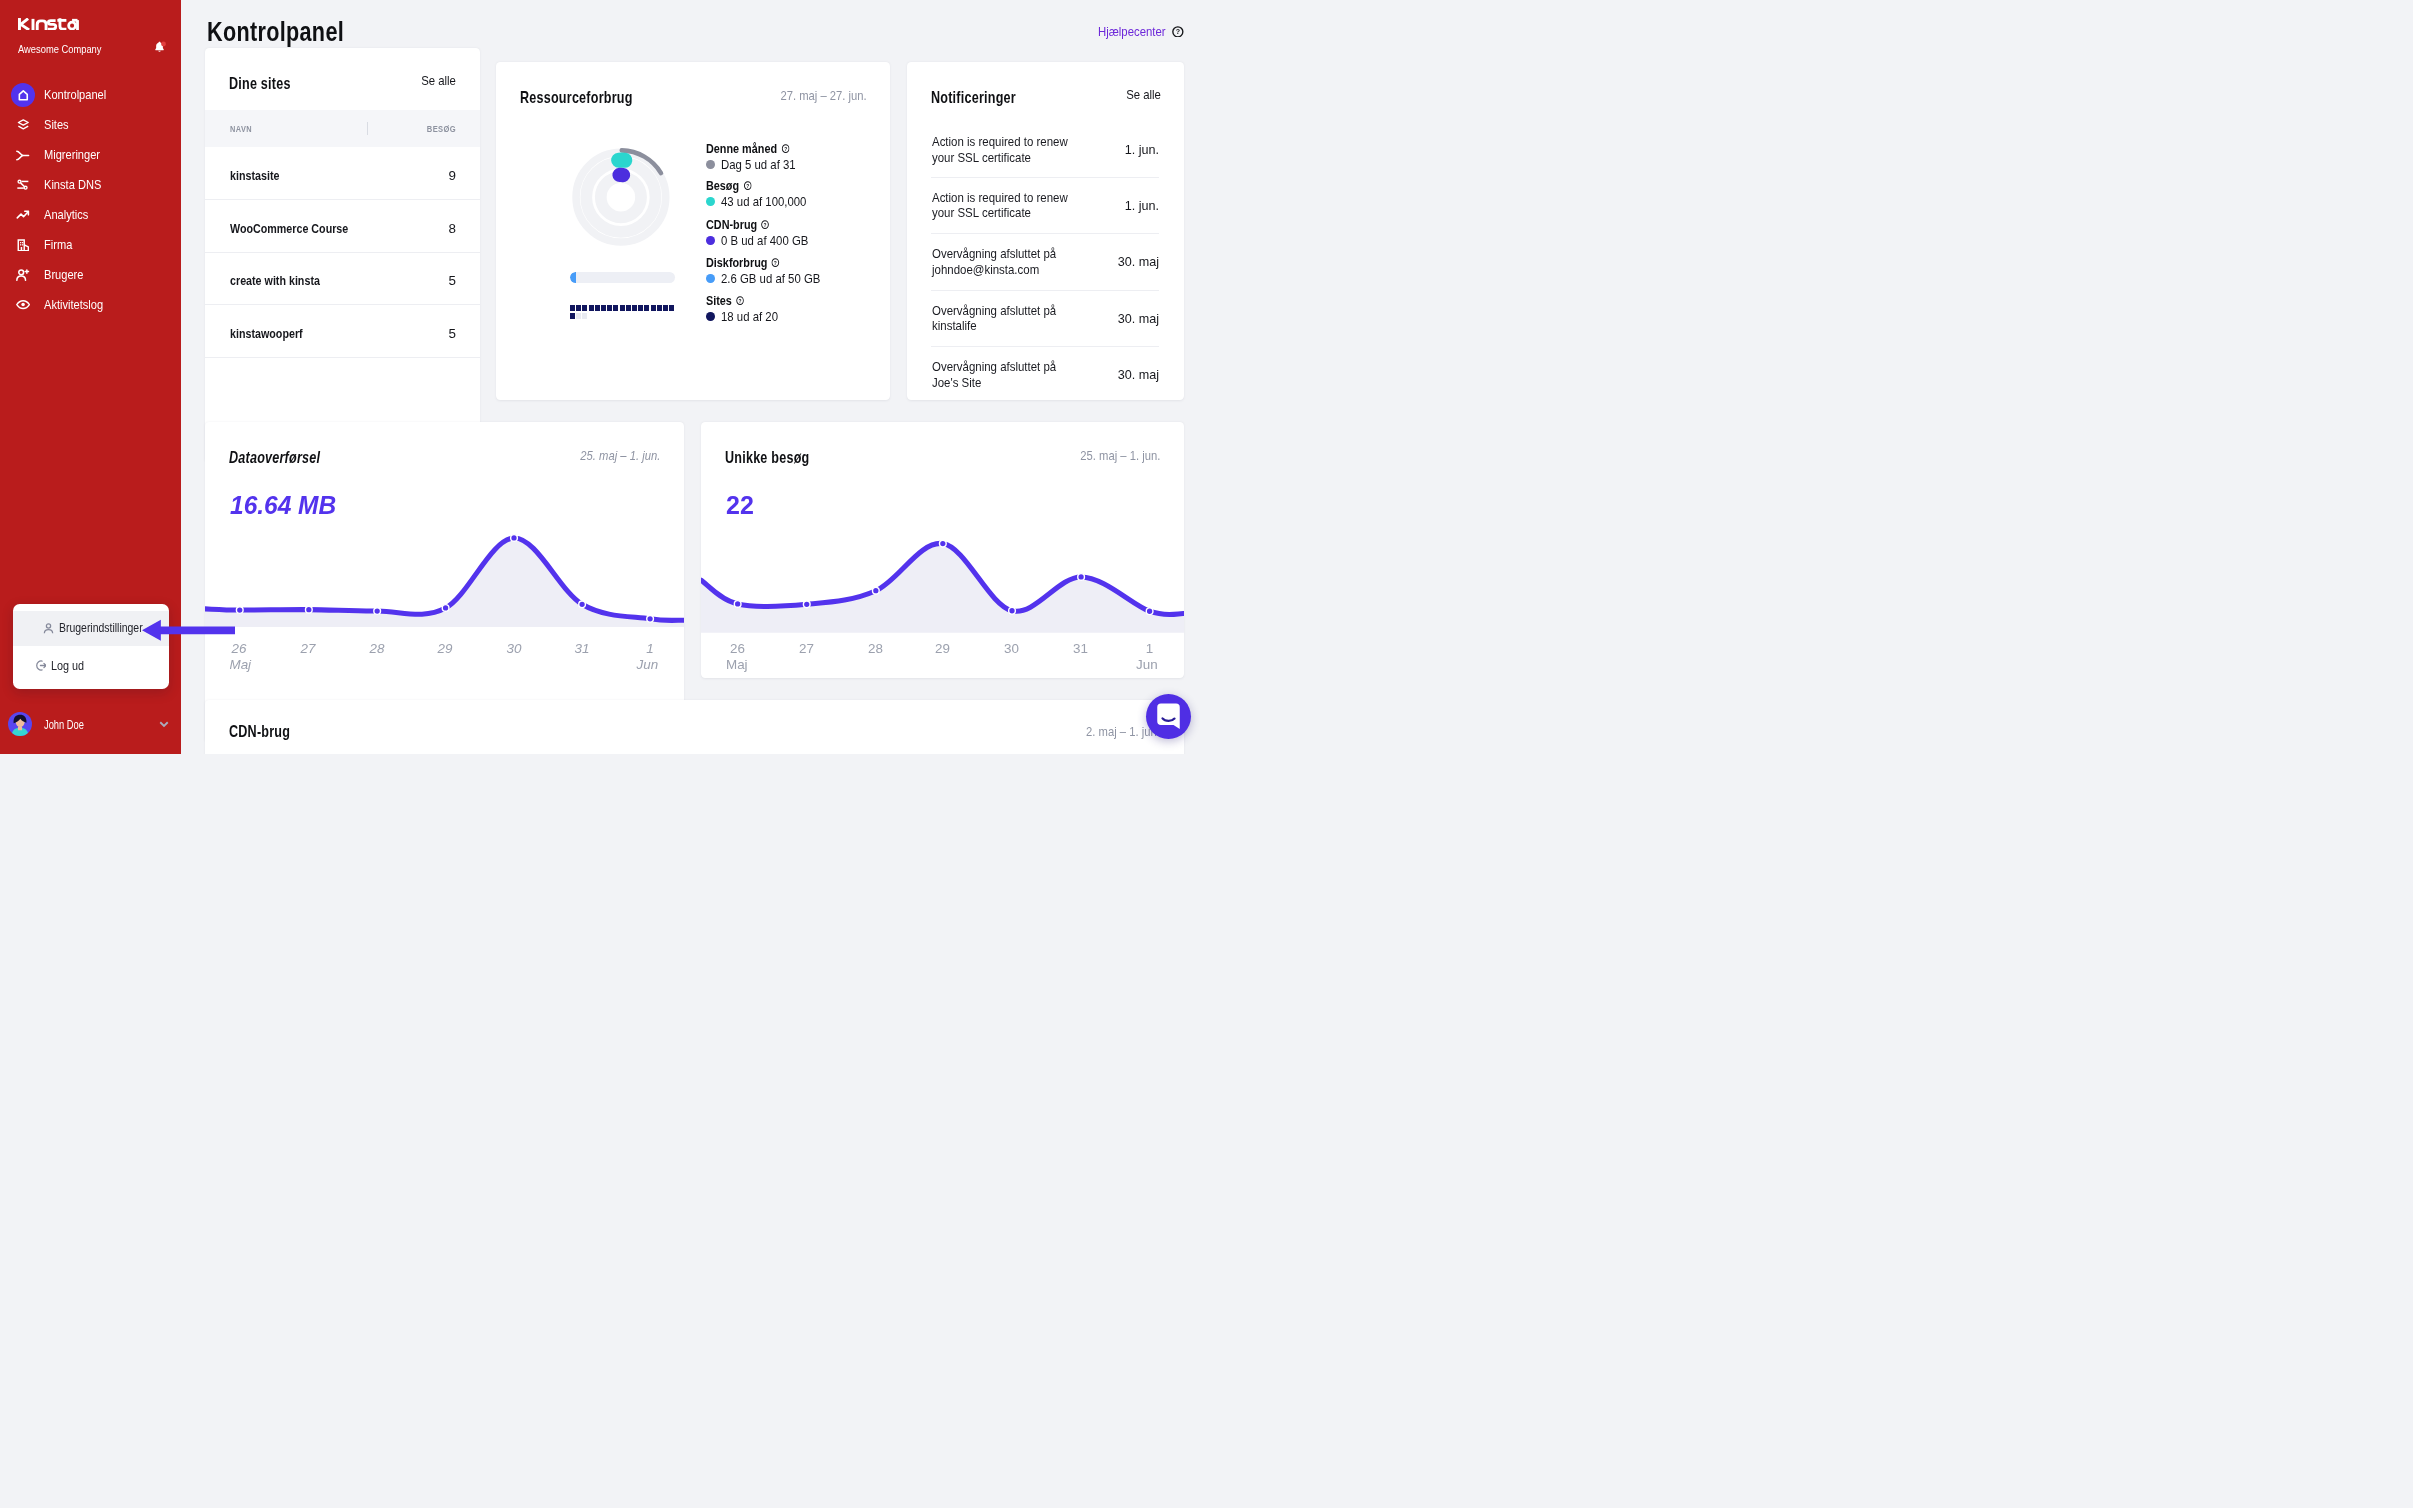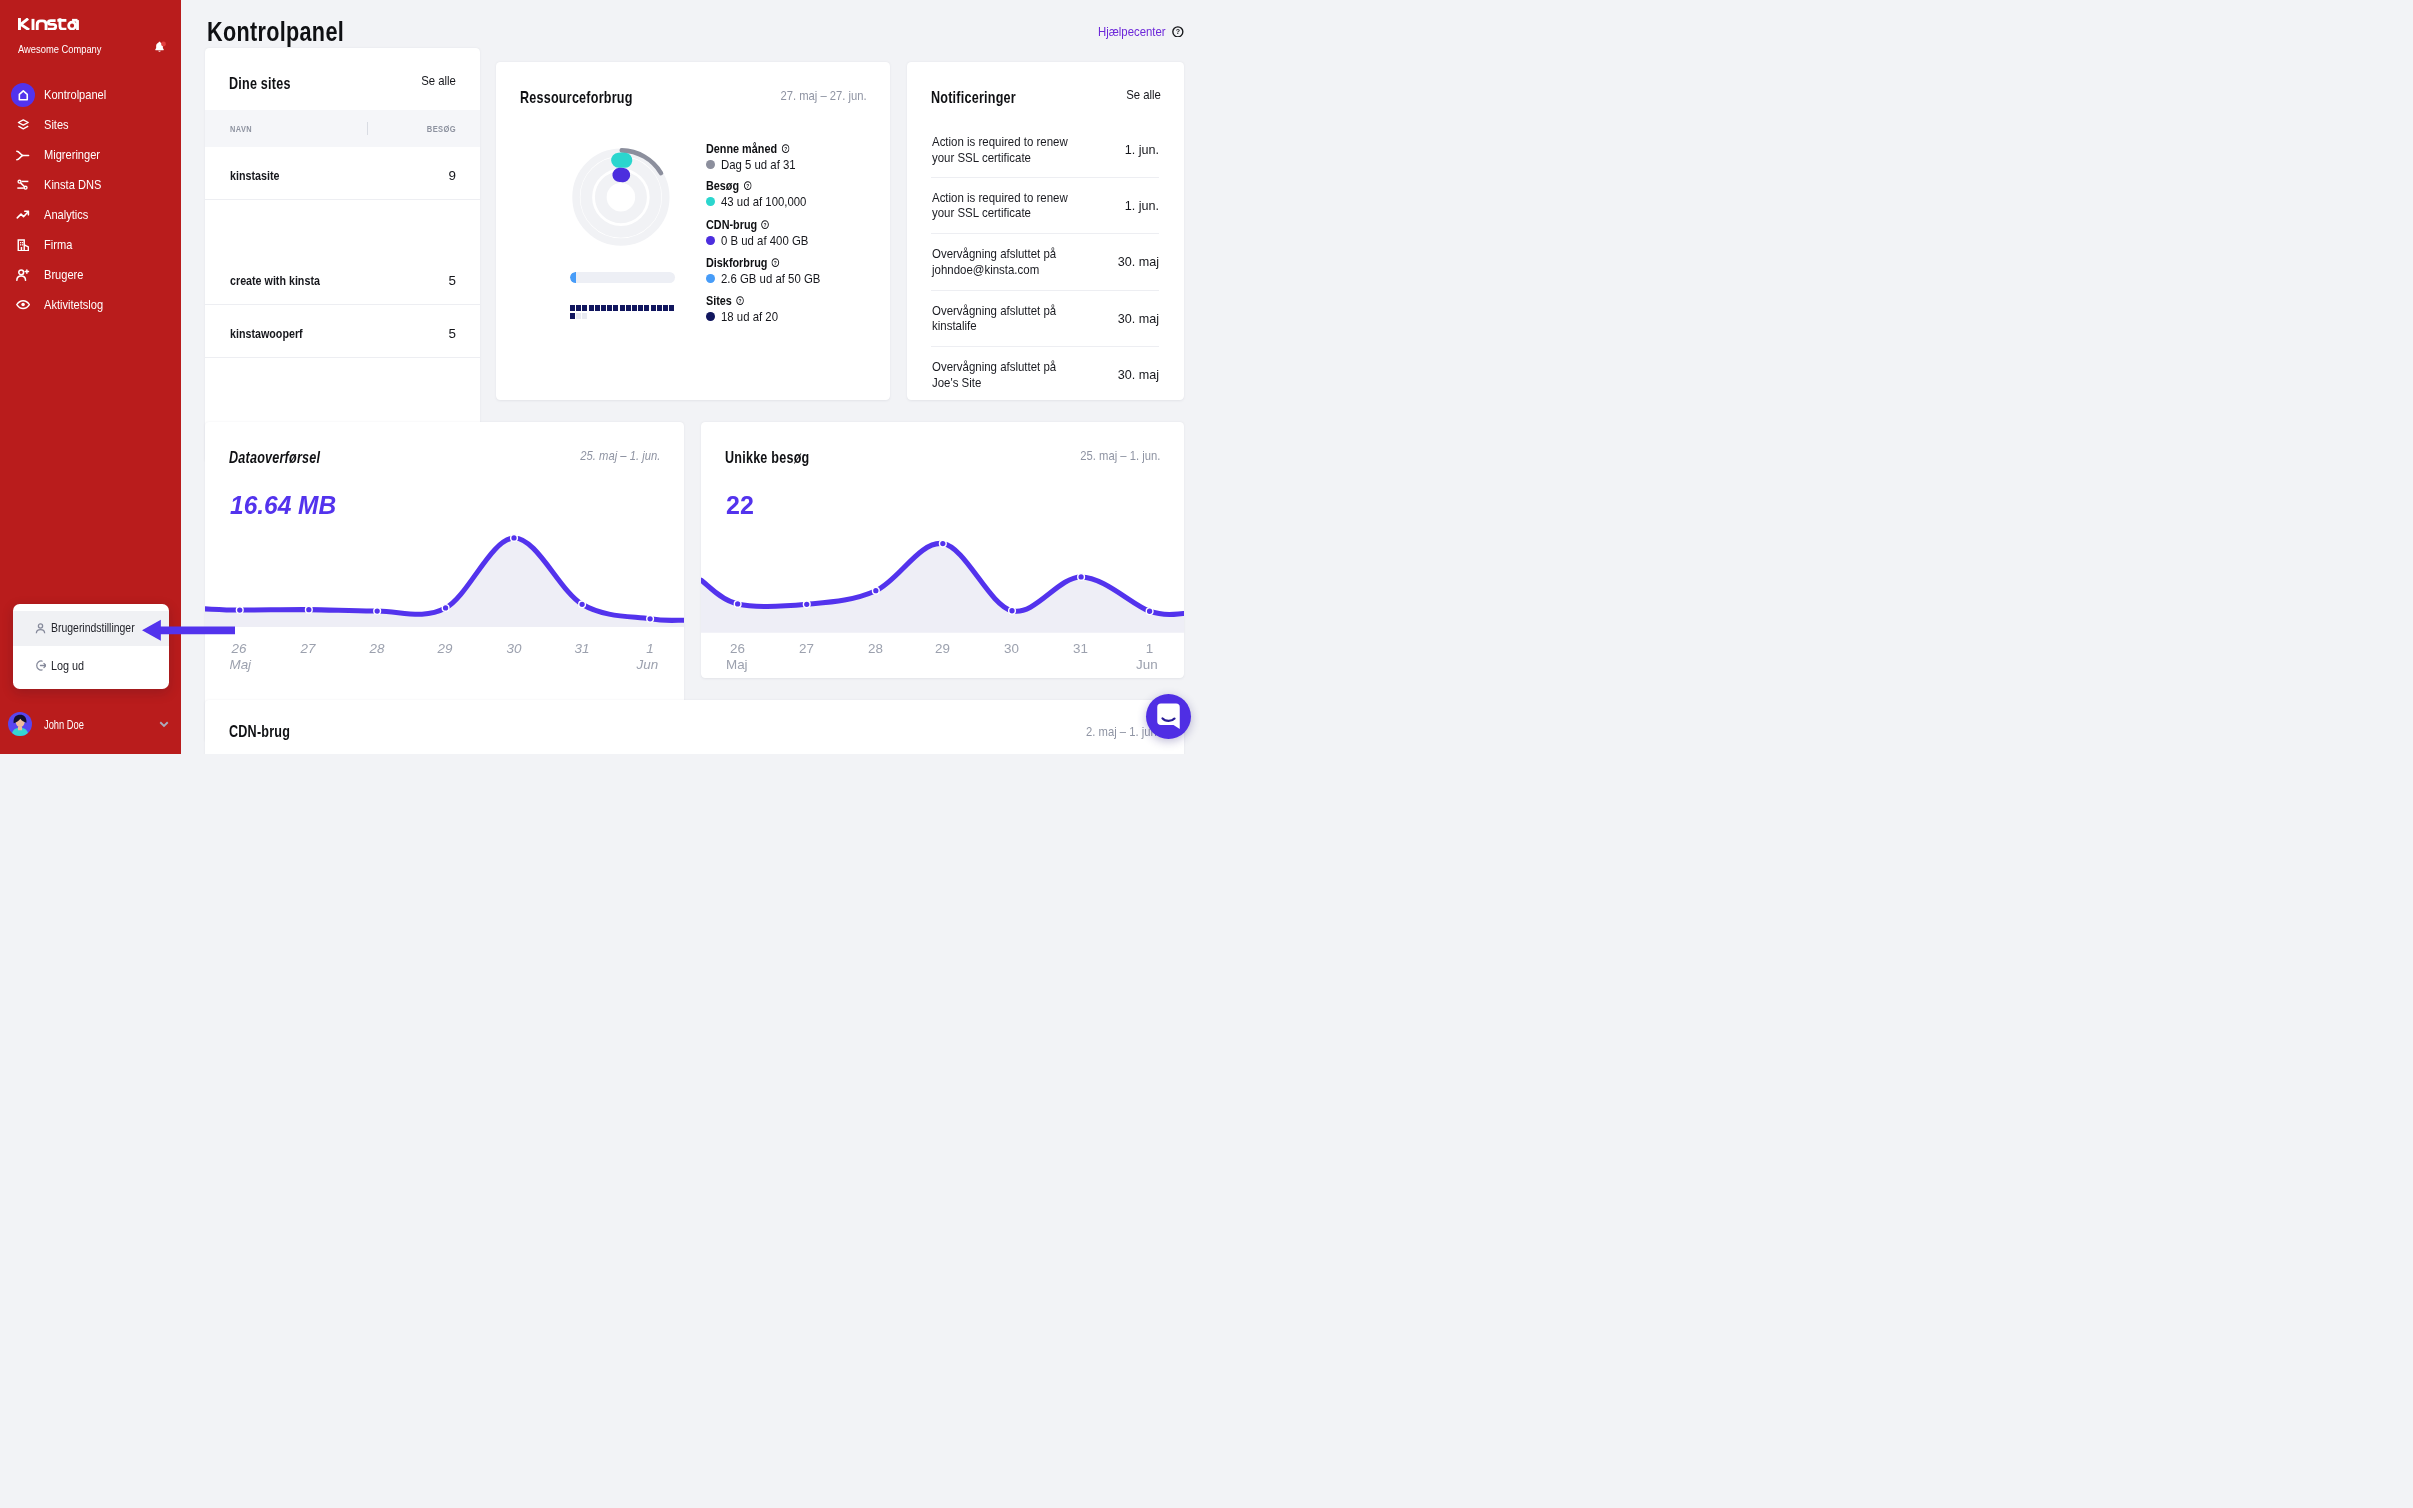--- a/index.html
+++ b/index.html
@@ -13,21 +13,21 @@
 .bell { position:absolute; left:153px; top:41px; }
 .nav { position:absolute; left:0; top:80px; width:181px; }
 .nav-item { position:relative; height:30px; display:flex; align-items:center; }
 .nav-ic { position:absolute; left:11px; width:24px; height:24px; display:flex; align-items:center; justify-content:center; }
 .nav-ic.active { background:#5333ED; border-radius:50%; }
 .nav-txt { position:absolute; left:44px; color:#fff; font-size:12.6px; transform:scaleX(0.88); transform-origin:0 50%; white-space:nowrap; }
 
 
 .popup { position:absolute; left:12.6px; top:604px; width:156px; height:85px; background:#fff; border-radius:6.7px; box-shadow:0 3.4px 11.7px rgba(15,15,40,.18); }
 .pop-row { position:absolute; left:0; width:156px; height:35px; display:flex; align-items:center; color:#23242B; font-size:12.6px; }
-.pop-row.hl { top:6.7px; background:#F0F1F4; }
+.pop-row.hl { top:6.7px; background:#F0F1F4;justify-content:center; }
 .pop-row.lo { top:44px; }
 .pop-ic { margin:0 5px 0 22px; display:flex; }
 
 
 .userrow { position:absolute; left:0; top:701px; width:181px; height:47px; }
 .uname { position:absolute; left:44px; top:51%; transform:translateY(-50%) scaleX(0.74); transform-origin:0 50%; color:#fff; font-size:12.6px; }
 
 
 .main { position:absolute; left:181px; top:0; width:1026px; height:754px; }
 h1.pagetitle { position:absolute; left:26px; top:17px; font-size:27px; font-weight:bold; color:#0F1013; transform:scaleX(0.80); transform-origin:0 0; letter-spacing:0.4px; }
@@ -94,20 +94,24 @@
     <div class="card-title">Dine sites</div>
     <div class="seealle">Se alle</div>
     <div class="thead">
         <span class="c1">NAVN</span>
         <span class="c2">BESØG</span>
         <span class="sep"></span>
       </div>
     <div class="srow" style="top:99px;">
         <span class="nm">kinstasite</span>
         <span class="vl">9</span>
+      </div>
+    <div class="srow" style="top:152px;">
+        <span class="nm">WooCommerce Course</span>
+        <span class="vl">8</span>
       </div>
     <div class="srow" style="top:204px;">
         <span class="nm">create with kinsta</span>
         <span class="vl">5</span>
       </div>
     <div class="srow" style="top:257px;">
         <span class="nm">kinstawooperf</span>
         <span class="vl">5</span>
       </div>
   </div>

